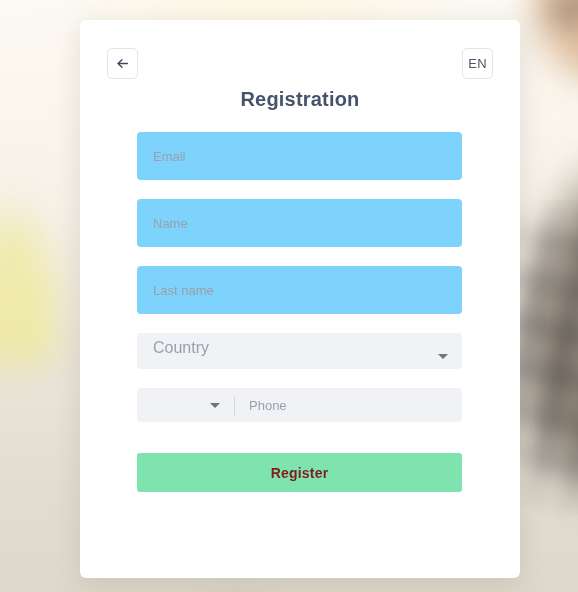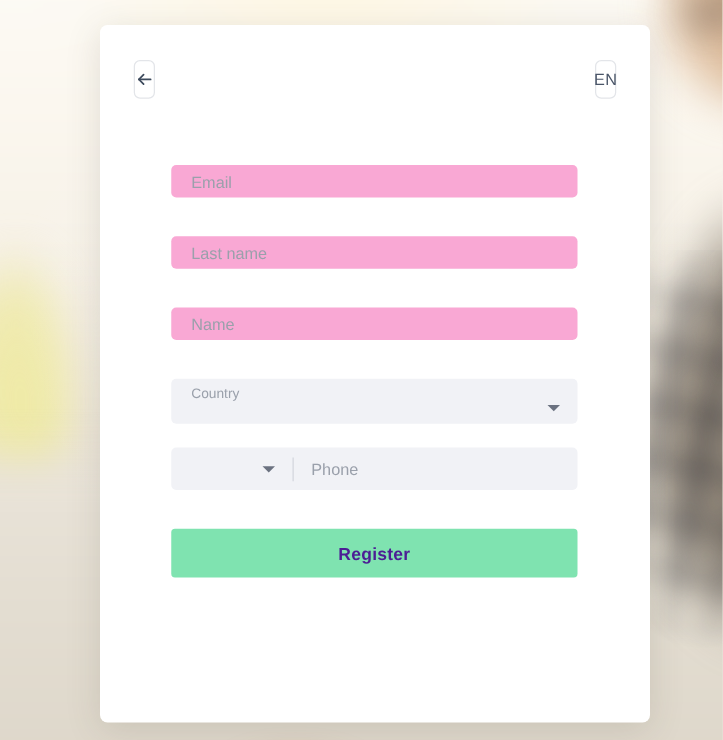--- a/index.html
+++ b/index.html
@@ -112,21 +112,21 @@
   .topbar {
     position: absolute;
     left: 0;
     top: 0;
     width: 100%;
     height: 70px;
   }
   .icon-btn {
     position: absolute;
     top: 28px;
-    width: 17px;
+    width: 31px;
     height: 31px;
     border: 1px solid #e3e5e9;
     border-radius: 5px;
     background: #ffffff;
     box-sizing: border-box;
     display: flex;
     align-items: center;
     justify-content: center;
     cursor: pointer;
     padding: 0;
@@ -156,24 +156,24 @@
 
   
   .form {
     position: absolute;
     left: 57px;
     top: 112px;
     width: 325px;
   }
   .field {
     position: relative;
-    height: 26px;
-    background: #f9a8d4;
+    height: 48px;
+    background: #7dd3fc;
     border-radius: 4px;
-    margin-bottom: 31px;
+    margin-bottom: 19px;
     box-sizing: border-box;
   }
   .field-input {
     position: absolute;
     inset: 0;
     width: 100%;
     height: 100%;
     border: 0;
     outline: none;
     background: transparent;
@@ -210,21 +210,21 @@
     height: 36px;
     background: #f1f2f6;
     border-radius: 4px;
     margin-bottom: 19px;
     cursor: pointer;
   }
   .select-label {
     position: absolute;
     left: 16px;
     top: 6px;
-    font-size: 11px;
+    font-size: 16px;
     color: #9aa0ab;
   }
   .select-value {
     position: absolute;
     left: 16px;
     bottom: 4px;
     font-size: 13px;
     color: #4a5568;
   }
   .caret {
@@ -285,21 +285,21 @@
     opacity: 1;
   }
 
   
   .submit-btn {
     width: 100%;
     height: 39px;
     border: 0;
     border-radius: 3px;
     background: #7fe3b0;
-    color: #4c1d95;
+    color: #7f1d1d;
     font-family: "Liberation Sans", sans-serif;
     font-size: 14px;
     font-weight: bold;
     letter-spacing: 0.2px;
     cursor: pointer;
     display: block;
   }
 </style>
 </head>
 <body>
@@ -330,35 +330,36 @@
           </svg>
         </span>
       </button>
 
       <button class="icon-btn lang-btn">
         <span class="lang-label">EN</span>
       </button>
 
     </div>
 
+    <div class="title">Registration</div>
 
     <div class="form">
 
       <div class="field">
         <input class="field-input" type="text" placeholder="Email" style="">
       </div>
 
 
 
       <div class="field">
+        <input class="field-input" type="text" placeholder="Name" style="">
+      </div>
+
+      <div class="field">
         <input class="field-input" type="text" placeholder="Last name" style="">
-      </div>
-
-      <div class="field">
-        <input class="field-input" type="text" placeholder="Name" style="">
       </div>
 
       <div class="select-field">
         <span class="select-label">Country</span>
         <span class="select-value"></span>
         <span class="caret"></span>
       </div>
 
       <div class="phone-field">
         <div class="phone-code">

